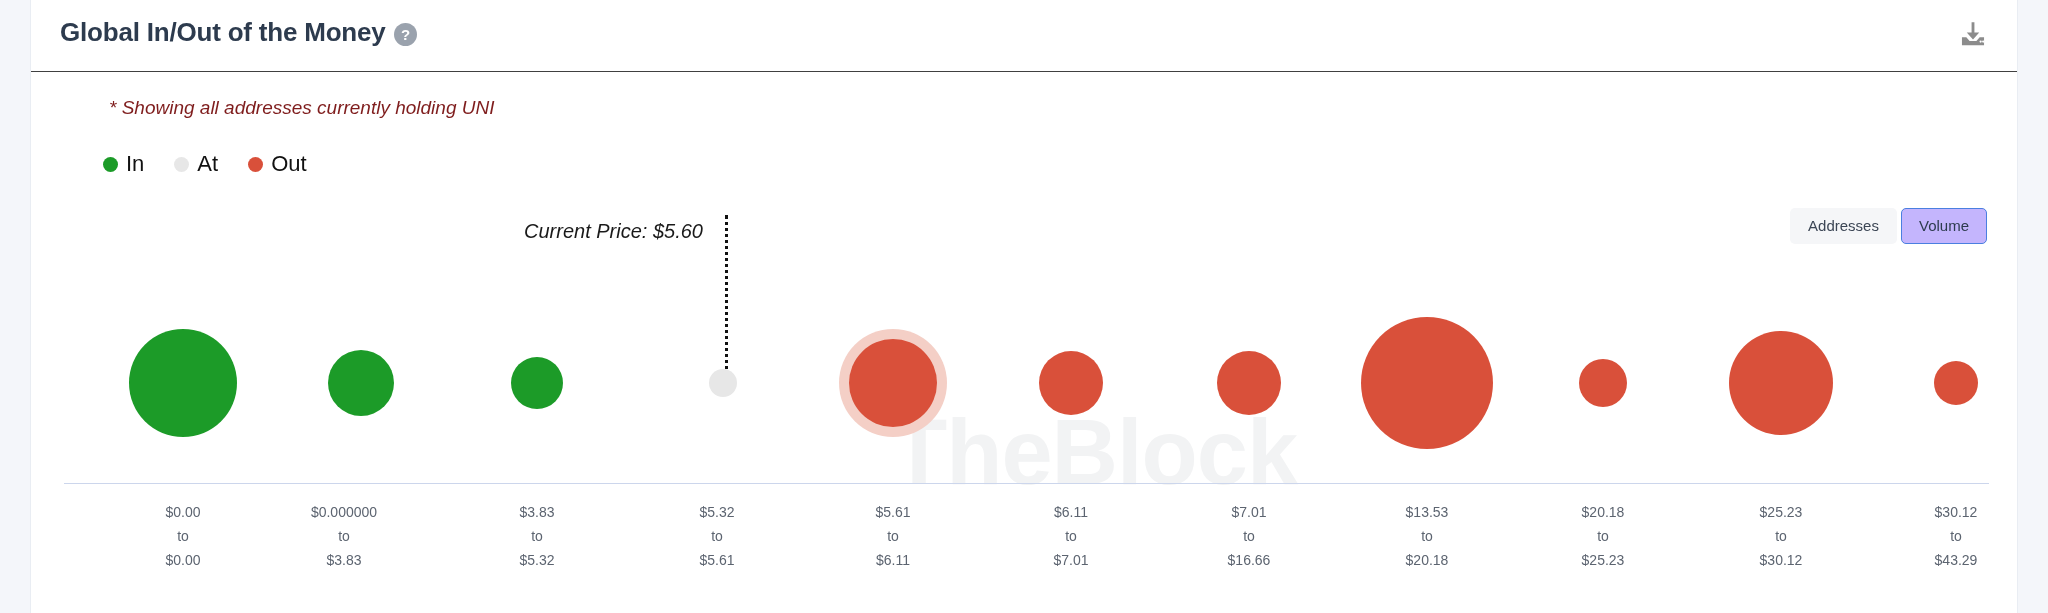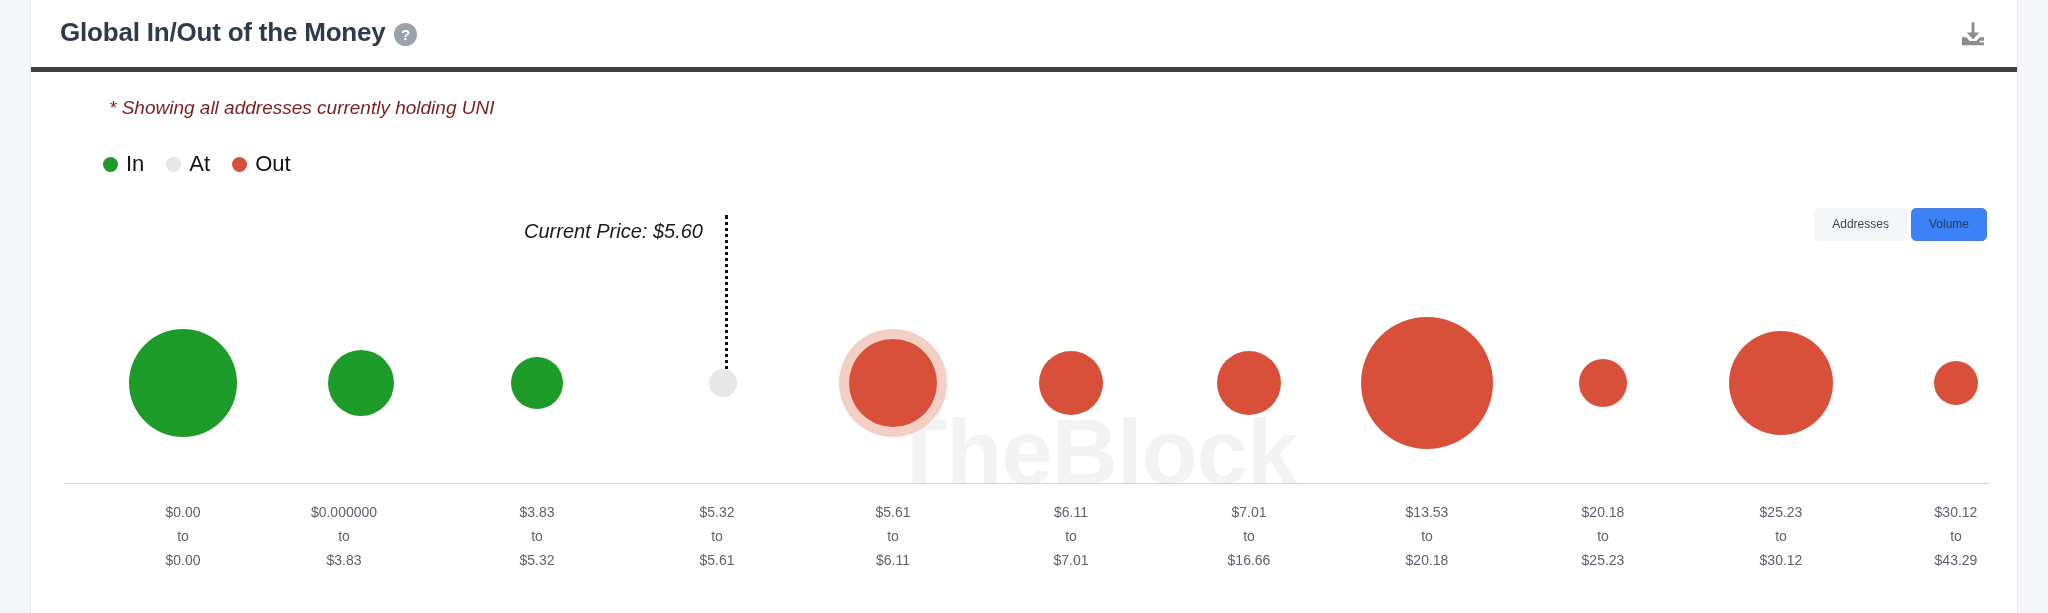--- a/index.html
+++ b/index.html
@@ -14,21 +14,21 @@
     position:absolute;
     left:30px;top:0;width:1988px;height:613px;
     background:#ffffff;
     border-left:1px solid #e9edf3;
     border-right:1px solid #e9edf3;
     box-sizing:border-box;
   }
   
   .card-header{
     position:absolute;left:0;top:0;right:0;height:72px;
-    border-bottom:5px solid #404040;
+    border-bottom:1px solid #404040;
     box-sizing:border-box;
   }
   .card-title{
     position:absolute;left:29px;top:17px;
     font-size:26px;font-weight:700;color:#2d3b4e;
     letter-spacing:-0.2px;white-space:nowrap;
   }
   .help-icon{
     position:absolute;left:363px;top:23px;
     width:23px;height:23px;border-radius:50%;
@@ -43,42 +43,42 @@
   }
   
   .note{
     position:absolute;left:78px;top:97px;
     font-size:19px;font-style:italic;color:#7f1d1d;
     white-space:nowrap;
   }
   
   .legend{
     position:absolute;left:72px;top:151px;
-    display:flex;align-items:center;gap:0;
+    display:flex;align-items:center;gap:8px;
   }
   .legend-item{display:flex;align-items:center;margin-right:22px;cursor:pointer;}
   .legend-dot{width:15px;height:15px;border-radius:50%;margin-right:8px;display:block;}
   .legend-label{font-size:22px;color:#111111;}
   
   .toggle-group{
     position:absolute;right:30px;top:208px;
     display:flex;align-items:center;
   }
   .tgl{
-    font-size:12px;color:#3c4655;
+    font-size:15px;color:#3c4655;
     padding:9px 17px 10px 17px;
     background:#f5f6f8;
     border:1px solid transparent;
     border-radius:5px;
     cursor:pointer;
     line-height:1;
     white-space:nowrap;
   }
   .tgl.active{
-    background:#3b82f6;
+    background:#c4b5fd;
     border:1.6px solid #4a7fe0;
     color:#2d3b4e;
     margin-left:4px;
   }
   
   .plot{
     position:absolute;left:0;top:250px;width:1988px;height:363px;
   }
   .watermark{
     position:absolute;left:860px;top:150px;

